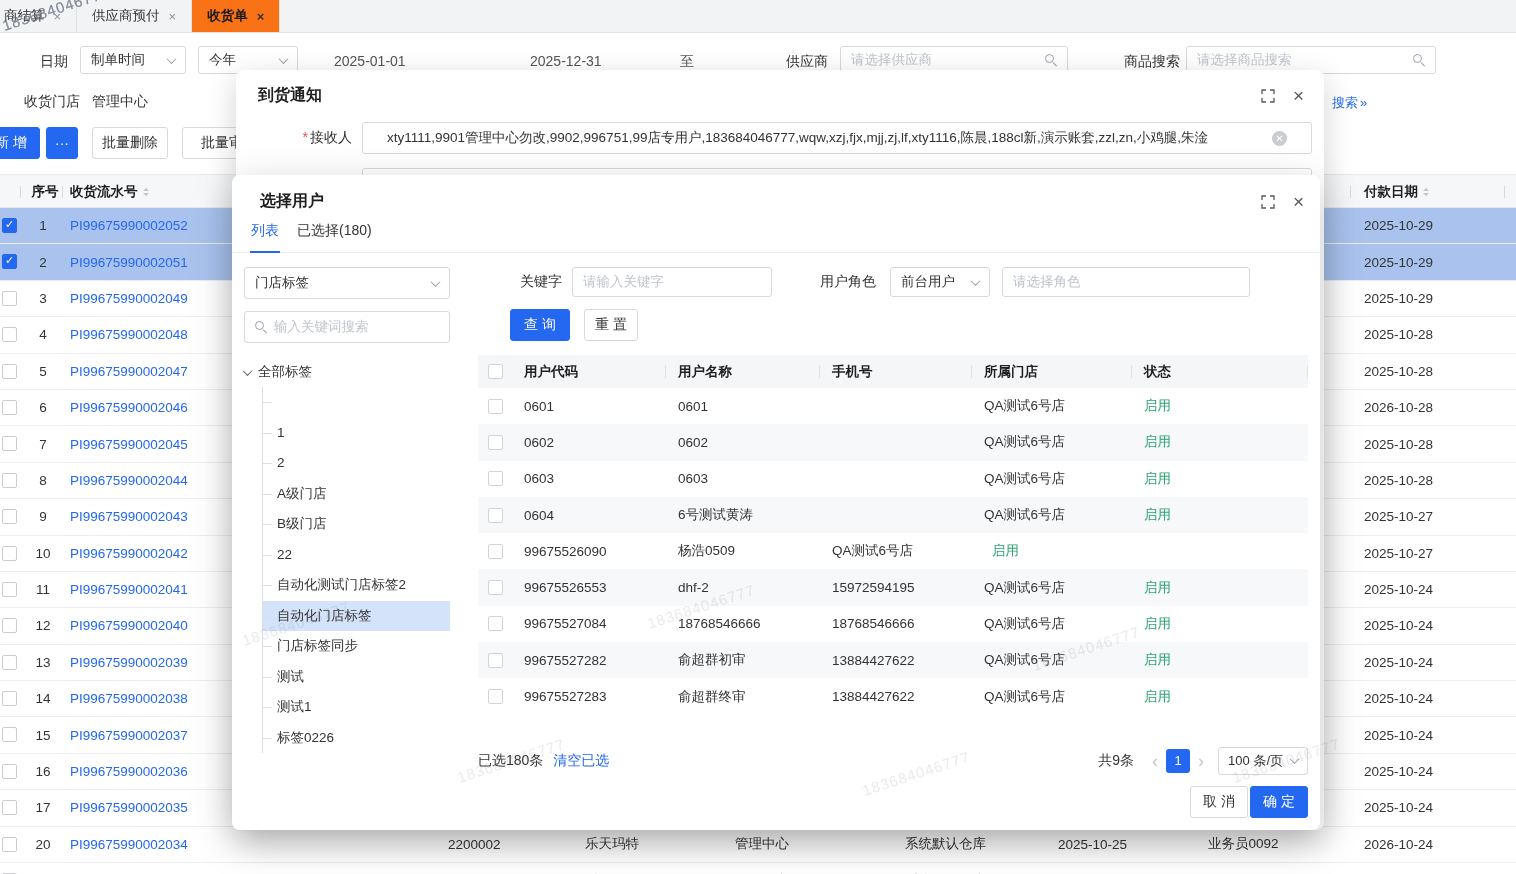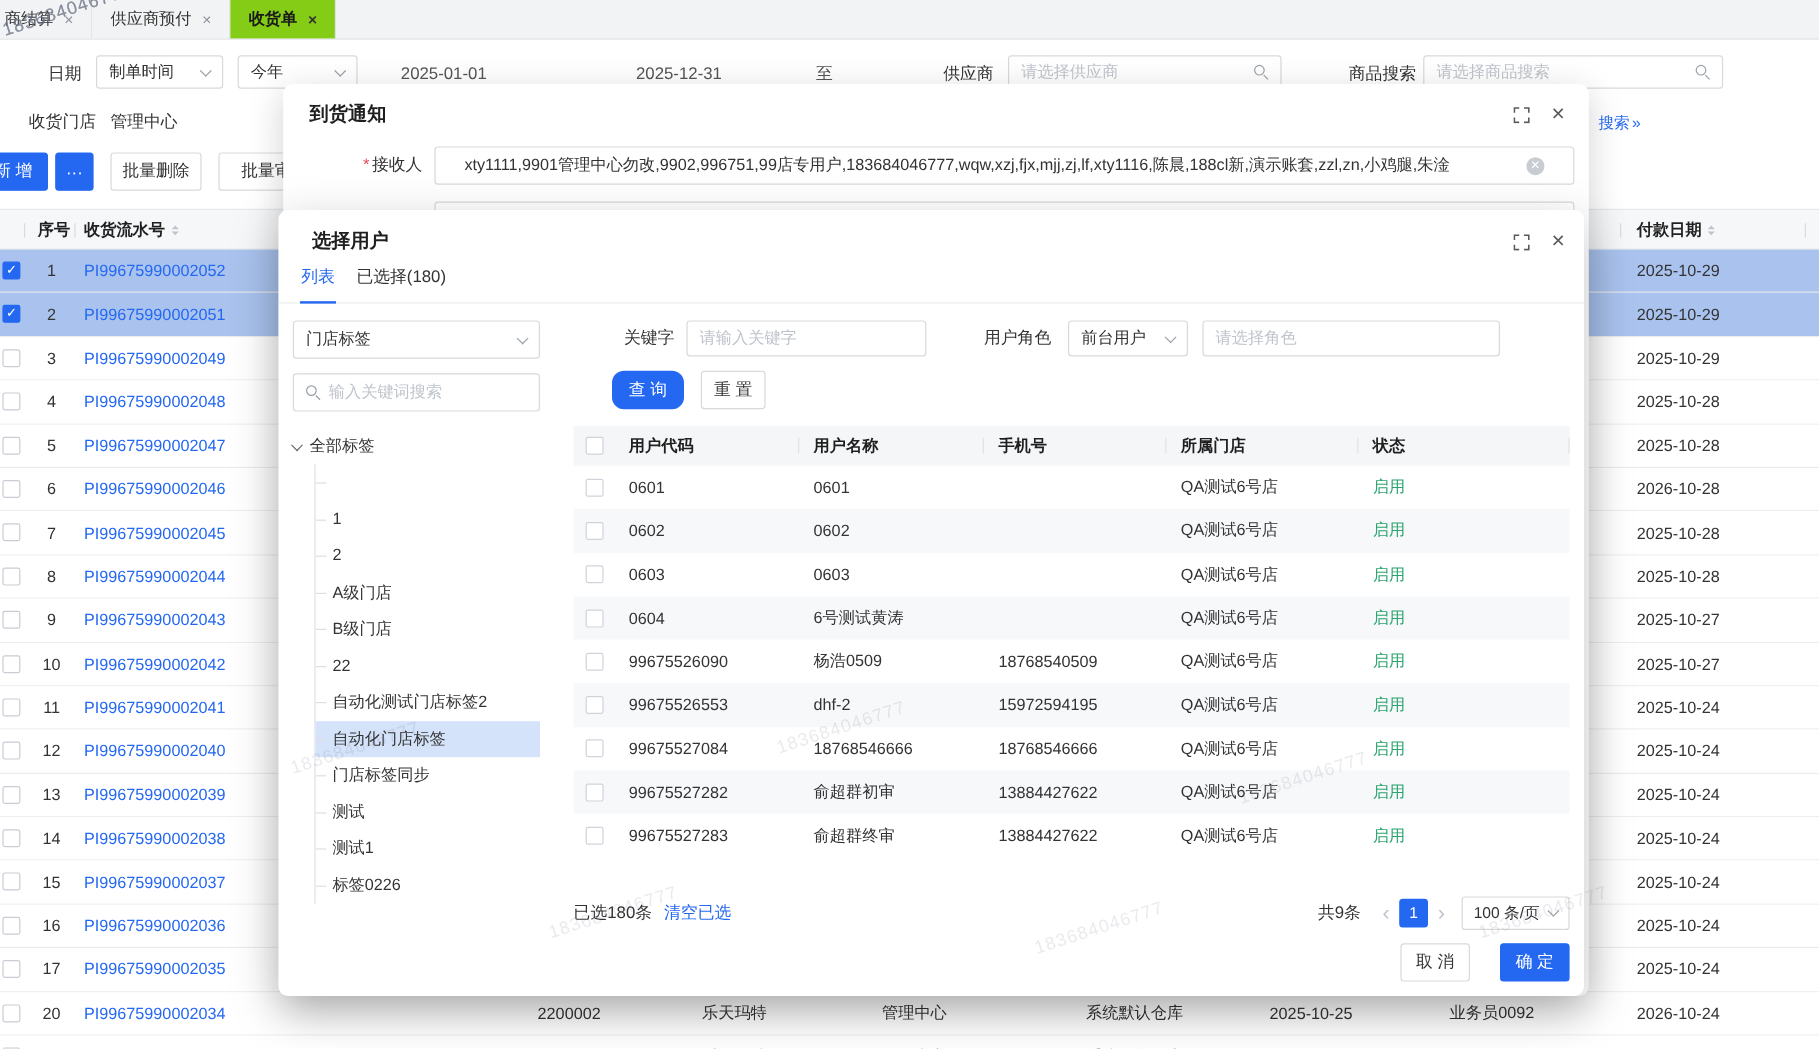--- a/index.html
+++ b/index.html
@@ -5,21 +5,21 @@
 <style>
   *{margin:0;padding:0;box-sizing:border-box;}
   html,body{width:1516px;height:874px;}
   body{font-family:"Liberation Sans","DejaVu Sans",sans-serif;font-size:14px;color:#333;background:#fff;position:relative;overflow:hidden;}
   #screen{position:absolute;inset:0;overflow:hidden;}
 
   
   .page-tabs{position:absolute;top:0;left:0;right:0;height:33px;background:#f2f3f5;border-bottom:1px solid #e2e3e6;display:flex;align-items:stretch;z-index:1;}
   .ptab{display:flex;align-items:center;gap:9px;padding:0 15px;font-size:13.5px;color:#333;border-right:1px solid #e0e1e4;background:#f2f3f5;cursor:pointer;white-space:nowrap;}
   .ptab:first-child{margin-left:-11px;}
-  .ptab.active{background:#84cc16;font-weight:700;color:#1a1a1a;}
+  .ptab.active{background:#f97316;font-weight:700;color:#1a1a1a;}
   .ptab .x{font-size:13px;color:#8a8f99;line-height:1;}
   .ptab.active .x{color:#333;font-weight:700;}
   .ptab .x::before{content:'×';}
 
   
   .abs{position:absolute;}
   .lbl{font-size:14px;color:#333;white-space:nowrap;}
   .plain-val{font-size:14px;color:#555;white-space:nowrap;}
   .ctl{height:28px;border:1px solid #d9d9d9;border-radius:3px;background:#fff;display:flex;align-items:center;padding:0 10px;font-size:13.5px;color:#333;white-space:nowrap;}
   .ctl .grow{flex:1;}
@@ -95,21 +95,21 @@
   .tree-kids{margin-left:18px;border-left:1px solid #dcdfe6;}
   .tree-node{position:relative;height:30.5px;line-height:30.5px;padding-left:14px;white-space:nowrap;overflow:hidden;cursor:pointer;}
   .tree-node::before{content:'';position:absolute;left:0;top:50%;width:9px;height:1px;background:#dcdfe6;}
   .tree-node.selected{background:#d4e3fa;}
 
   .right-panel{position:absolute;left:246px;top:14px;width:830px;}
   .u-filter{display:flex;align-items:center;padding-left:42px;height:30px;}
   .u-filter .lbl{font-size:14px;}
   .inp{height:30px;border:1px solid #d9d9d9;border-radius:3px;display:flex;align-items:center;padding:0 10px;font-size:13.5px;background:#fff;}
   .u-btns{margin-top:12px;padding-left:32px;display:flex;gap:14px;}
-  .btn-query{width:60px;border-radius:10px;}
+  .btn-query{width:60px;}
   .btn-reset{width:54px;}
 
   .u-table{margin-top:14px;width:830px;font-size:13.5px;}
   .u-thead{display:flex;height:33px;background:#f5f6f8;align-items:center;color:#1f1f1f;font-weight:600;}
   .u-th{position:relative;height:100%;display:flex;align-items:center;padding-left:12px;}
   .u-th::after{content:'';position:absolute;right:0;top:10px;width:1px;height:13px;background:#dfe2e8;}
   .u-row{display:flex;height:36.3px;align-items:center;}
   .u-row:nth-child(even){background:#f7f8fa;}
   .u-td{height:100%;display:flex;align-items:center;padding-left:12px;white-space:nowrap;overflow:hidden;}
   .w-cb{width:34px;justify-content:center;padding-left:0!important;}
@@ -124,21 +124,21 @@
 
   .u-footer{margin-top:30px;display:flex;align-items:center;width:830px;height:32px;}
   .sel-info{color:#333;}
   .link{color:#2468f2;cursor:pointer;margin-left:10px;}
   .u-footer .spacer{flex:1;}
   .total{margin-right:12px;}
   .pg-arrow{color:#c0c4cc;font-size:18px;padding:0 6px;cursor:pointer;line-height:1;}
   .pg-cur{min-width:24px;height:24px;border-radius:3px;background:#2468f2;color:#fff;display:flex;align-items:center;justify-content:center;font-size:13px;margin:0 2px;cursor:pointer;}
   .pg-size{height:28px;border:1px solid #d9d9d9;border-radius:3px;display:flex;align-items:center;gap:8px;padding:0 9px;font-size:13px;margin-left:8px;cursor:pointer;background:#fff;}
 
-  .m2-actions{position:absolute;right:12px;bottom:12px;display:flex;gap:25px;z-index:2;}
+  .m2-actions{position:absolute;right:12px;bottom:12px;display:flex;gap:2px;z-index:2;}
   .m2-actions .btn{width:58px;}
 
   
   .wm{position:absolute;color:rgba(105,115,135,.15);font-size:15px;letter-spacing:1px;transform:rotate(-18deg);white-space:nowrap;z-index:40;pointer-events:none;}
   .wm:nth-of-type(1){left:545px;top:118px;}
   .wm:nth-of-type(2){left:890px;top:150px;}
   .wm:nth-of-type(3){left:1190px;top:112px;}
   .wm:nth-of-type(4){left:205px;top:295px;}
   .wm:nth-of-type(5){left:565px;top:282px;}
   .wm:nth-of-type(6){left:1115px;top:265px;}
@@ -633,21 +633,20 @@
                 <div class="u-td w-phone"></div>
                 <div class="u-td w-store">QA测试6号店</div>
                 <div class="u-td w-status u-status">启用</div>
               </div>
               <div class="u-row">
                 <div class="u-td w-cb">
                   <span class="u-cb"></span>
                 </div>
                 <div class="u-td w-code">99675526090</div>
                 <div class="u-td w-name">杨浩0509</div>
-                <div class="u-td w-phone">18768540509</div>
                 <div class="u-td w-store">QA测试6号店</div>
                 <div class="u-td w-status u-status">启用</div>
               </div>
               <div class="u-row">
                 <div class="u-td w-cb">
                   <span class="u-cb"></span>
                 </div>
                 <div class="u-td w-code">99675526553</div>
                 <div class="u-td w-name">dhf-2</div>
                 <div class="u-td w-phone">15972594195</div>

